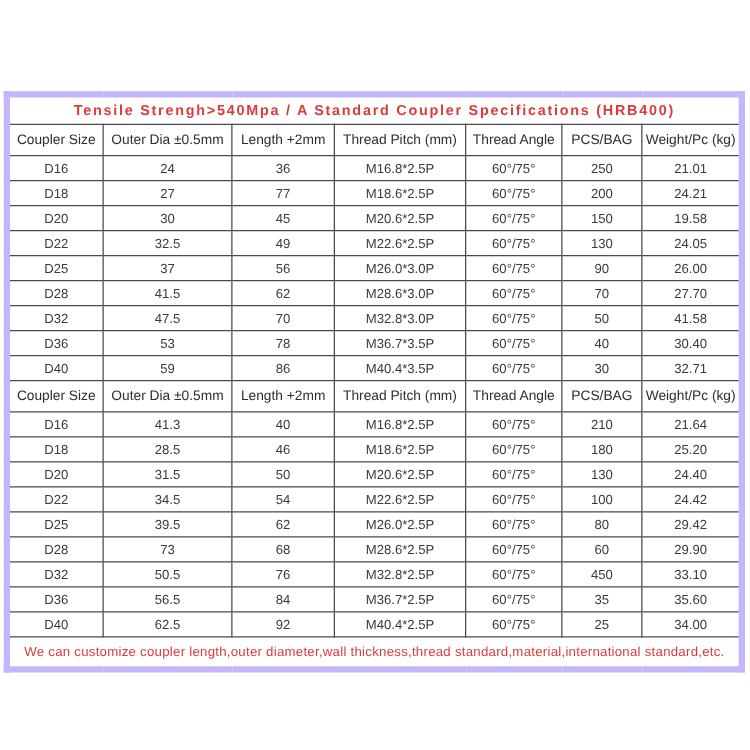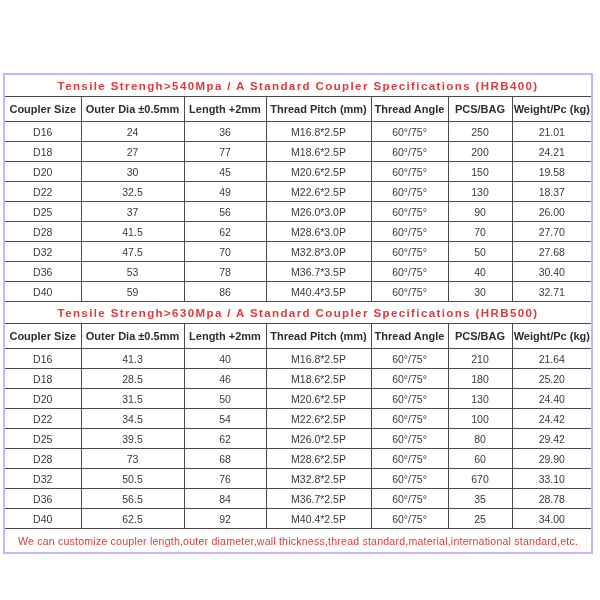--- a/index.html
+++ b/index.html
@@ -17,40 +17,40 @@
   .sheet {
     position: absolute;
     top: 73px;
     left: 3px;
     width: 588px;
   }
   table.spec-table {
     width: 100%;
     border-collapse: collapse;
     table-layout: fixed;
-    border: 2px solid #c4b5fd;
+    border: 5px solid #c4b5fd;
   }
   table.spec-table td,
   table.spec-table th {
     border: 1px solid #4a4a4a;
     text-align: center;
     vertical-align: middle;
     overflow: hidden;
     white-space: nowrap;
   }
   tr.section-title-row td {
     height: 19px;
     color: #dd3a3c;
     font-weight: bold;
     font-size: 11.5px;
     letter-spacing: 1.4px;
   }
   tr.header-row th {
     height: 22px;
-    font-weight: bold;
+    font-weight: normal;
     font-size: 11px;
     color: #2e2e2e;
   }
   tr.data-row td {
     height: 17px;
     font-size: 10.5px;
     color: #3a3a3a;
   }
   tr.footer-row td {
     height: 21px;
@@ -116,21 +116,21 @@
           <td>150</td>
           <td>19.58</td>
         </tr>
         <tr class="data-row">
           <td>D22</td>
           <td>32.5</td>
           <td>49</td>
           <td>M22.6*2.5P</td>
           <td>60°/75°</td>
           <td>130</td>
-          <td>18.37</td>
+          <td>24.05</td>
         </tr>
         <tr class="data-row">
           <td>D25</td>
           <td>37</td>
           <td>56</td>
           <td>M26.0*3.0P</td>
           <td>60°/75°</td>
           <td>90</td>
           <td>26.00</td>
         </tr>
@@ -143,21 +143,21 @@
           <td>70</td>
           <td>27.70</td>
         </tr>
         <tr class="data-row">
           <td>D32</td>
           <td>47.5</td>
           <td>70</td>
           <td>M32.8*3.0P</td>
           <td>60°/75°</td>
           <td>50</td>
-          <td>27.68</td>
+          <td>41.58</td>
         </tr>
         <tr class="data-row">
           <td>D36</td>
           <td>53</td>
           <td>78</td>
           <td>M36.7*3.5P</td>
           <td>60°/75°</td>
           <td>40</td>
           <td>30.40</td>
         </tr>
@@ -166,23 +166,20 @@
           <td>59</td>
           <td>86</td>
           <td>M40.4*3.5P</td>
           <td>60°/75°</td>
           <td>30</td>
           <td>32.71</td>
         </tr>
       </tbody>
 
     <tbody>
-      <tr class="section-title-row">
-        <td colspan="7">Tensile Strengh&gt;630Mpa / A Standard Coupler Specifications (HRB500)</td>
-      </tr>
       <tr class="header-row">
           <th>Coupler Size</th>
           <th>Outer Dia ±0.5mm</th>
           <th>Length +2mm</th>
           <th>Thread Pitch (mm)</th>
           <th>Thread Angle</th>
           <th>PCS/BAG</th>
           <th>Weight/Pc (kg)</th>
         </tr>
     </tbody>
@@ -240,31 +237,31 @@
           <td>60°/75°</td>
           <td>60</td>
           <td>29.90</td>
         </tr>
         <tr class="data-row">
           <td>D32</td>
           <td>50.5</td>
           <td>76</td>
           <td>M32.8*2.5P</td>
           <td>60°/75°</td>
-          <td>670</td>
+          <td>450</td>
           <td>33.10</td>
         </tr>
         <tr class="data-row">
           <td>D36</td>
           <td>56.5</td>
           <td>84</td>
           <td>M36.7*2.5P</td>
           <td>60°/75°</td>
           <td>35</td>
-          <td>28.78</td>
+          <td>35.60</td>
         </tr>
         <tr class="data-row">
           <td>D40</td>
           <td>62.5</td>
           <td>92</td>
           <td>M40.4*2.5P</td>
           <td>60°/75°</td>
           <td>25</td>
           <td>34.00</td>
         </tr>

